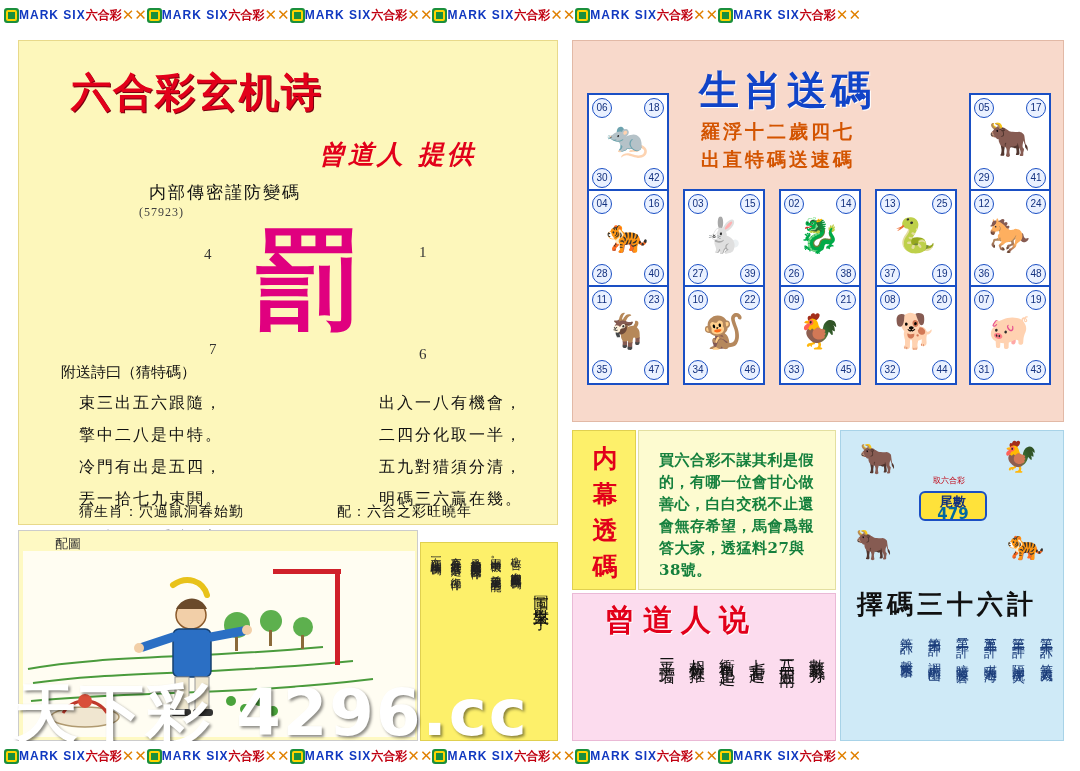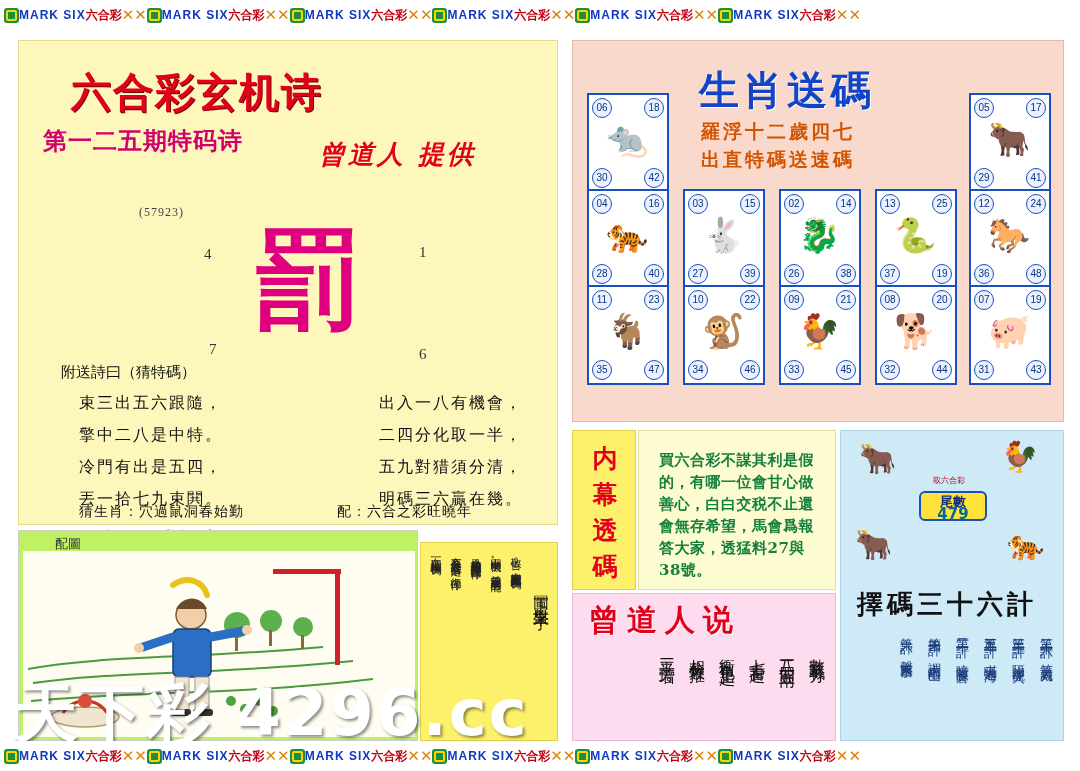--- a/index.html
+++ b/index.html
@@ -148,21 +148,21 @@
     margin:12px; font-family:"DejaVu Serif", serif; font-size:15px;
     color:#15803d; line-height:22px; letter-spacing:0.5px; font-weight:bold;
   }
 
   
   .zdr-block {
     position:absolute; left:572px; top:563px; width:264px; height:148px;
     background:#fcdcee; border:1px solid #eab9d6;
   }
   .zdr-title {
-    position:absolute; left:16px; top:6px;
+    position:absolute; left:32px; top:6px;
     font-family:"DejaVu Sans", sans-serif; font-size:30px; font-weight:bold;
     color:#e2001a; letter-spacing:8px; text-shadow:1px 1px 0 #fff;
   }
   .zdr-cols {
     position:absolute; left:14px; top:52px; right:8px; display:flex;
     flex-direction:row-reverse; gap:9px;
   }
   .zdr-col {
     writing-mode:vertical-rl; text-orientation:upright;
     font-family:"DejaVu Serif", serif; font-size:16px; color:#111;
@@ -204,21 +204,21 @@
   }
   .blue-col {
     writing-mode:vertical-rl; text-orientation:upright;
     font-family:"DejaVu Serif", serif; font-size:13px; color:#1a3c7a;
     letter-spacing:2px; height:88px;
   }
 
   
   .pic-panel {
     position:absolute; left:18px; top:500px; width:400px; height:211px;
-    background:#bef264; border:1px solid #ccc;
+    background:#fef9c3; border:1px solid #ccc;
   }
   .pic-label {
     position:absolute; left:36px; top:4px; font-family:"DejaVu Serif", serif;
     font-size:13px; color:#333;
   }
   .pic-canvas { position:absolute; left:4px; top:20px; width:392px; height:186px; }
 
   
   .note-panel {
     position:absolute; left:420px; top:512px; width:138px; height:199px;
@@ -288,22 +288,22 @@
       <span class="bn-lq">六合彩</span>
       <span class="bn-x">✕</span>
       <span class="bn-x">✕</span>
     </div>
 </div>
 
 <div class="page">
 
   <div class="left-panel">
     <div class="title-main">六合彩玄机诗</div>
-    <div class="title-sub">第一二五期特码诗</div>
     <div class="title-right">曾道人 提供</div>
+    <div class="secret-line">内部傳密謹防變碼</div>
     <div class="secret-code">(57923)</div>
 
     <div class="big-char">罰</div>
     <div class="corner-num cn-tl">4</div>
     <div class="corner-num cn-tr">1</div>
     <div class="corner-num cn-bl">7</div>
     <div class="corner-num cn-br">6</div>
 
     <div class="attach-label">附送詩曰（猜特碼）</div>
 

